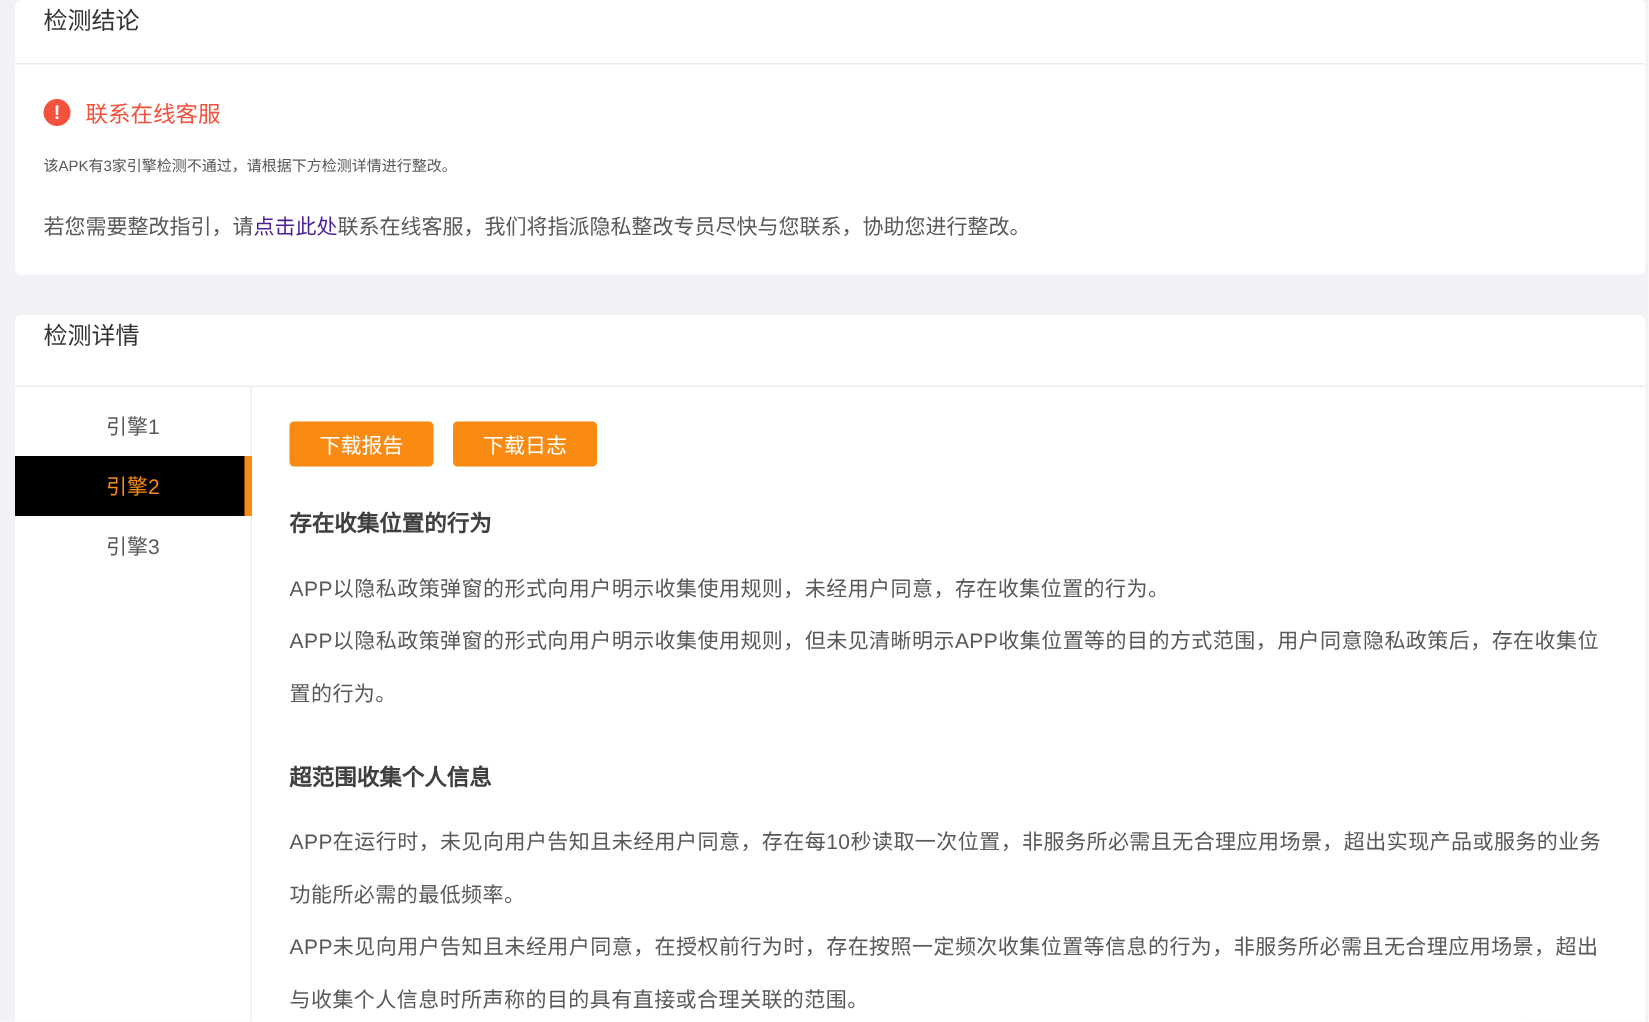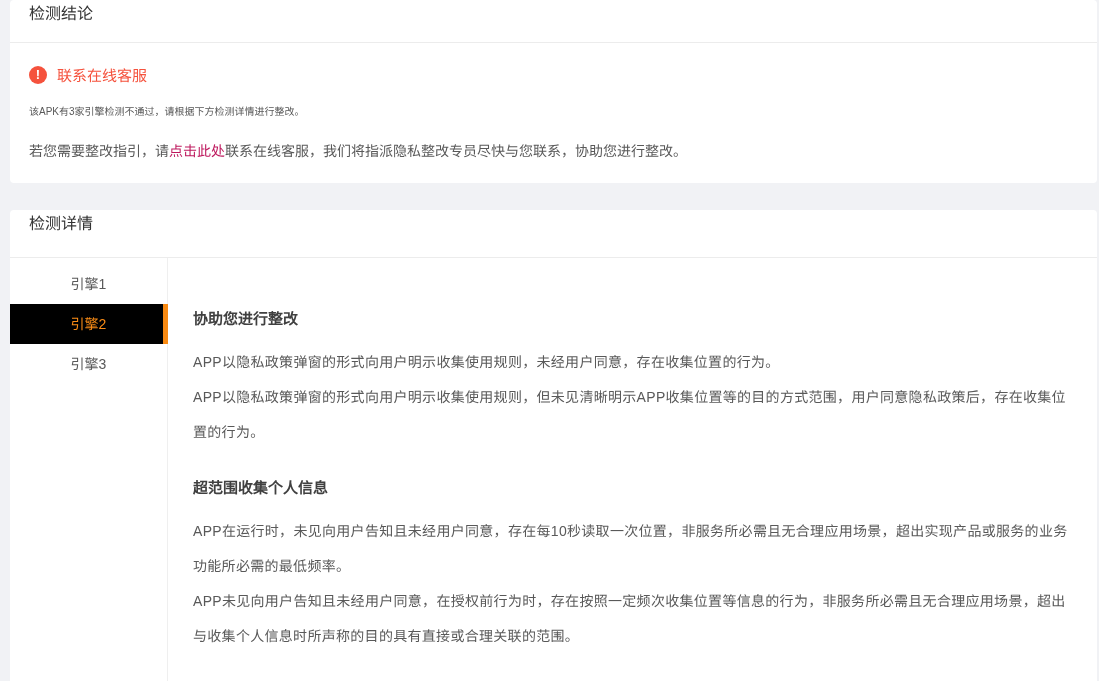--- a/index.html
+++ b/index.html
@@ -38,21 +38,21 @@
     text-align: center;
     flex: 0 0 18px;
   }
   .status-text {
     margin-left: 10px;
     color: #F5523D;
     font-size: 15px;
   }
   .conclusion-line1 { margin-top: 16px; font-size: 10px; line-height: 22px; }
   .conclusion-line2 { margin-top: 17px; font-size: 14px; line-height: 22px; }
-  .inline-link { color: #be185d; cursor: pointer; }
+  .inline-link { color: #4c1d95; cursor: pointer; }
   
   .card-detail { min-height: 471px; }
   .detail-body { display: flex; min-height: 423px; align-items: stretch; }
   .sidebar {
     width: 158px;
     flex: 0 0 158px;
     border-right: 1px solid #EFEFEF;
     padding-top: 6px;
   }
   .tab {
@@ -140,22 +140,26 @@
           <span>引擎2</span>
           <span class="tab-indicator"></span>
         </div>
         <div class="tab">
           <span>引擎3</span>
           
         </div>
       </nav>
 
       <div class="content">
+        <div class="btn-row">
+          <button class="btn">下载报告</button>
+          <button class="btn">下载日志</button>
+        </div>
 
-        <h3 class="section-heading">协助您进行整改</h3>
+        <h3 class="section-heading">存在收集位置的行为</h3>
         <div class="section-paragraphs">
           <p>APP以隐私政策弹窗的形式向用户明示收集使用规则，未经用户同意，存在收集位置的行为。</p>
           <p>APP以隐私政策弹窗的形式向用户明示收集使用规则，但未见清晰明示APP收集位置等的目的方式范围，用户同意隐私政策后，存在收集位置的行为。</p>
         </div>
 
         <h3 class="section-heading">超范围收集个人信息</h3>
         <div class="section-paragraphs">
           <p>APP在运行时，未见向用户告知且未经用户同意，存在每10秒读取一次位置，非服务所必需且无合理应用场景，超出实现产品或服务的业务功能所必需的最低频率。</p>
           <p>APP未见向用户告知且未经用户同意，在授权前行为时，存在按照一定频次收集位置等信息的行为，非服务所必需且无合理应用场景，超出与收集个人信息时所声称的目的具有直接或合理关联的范围。</p>
         </div>

